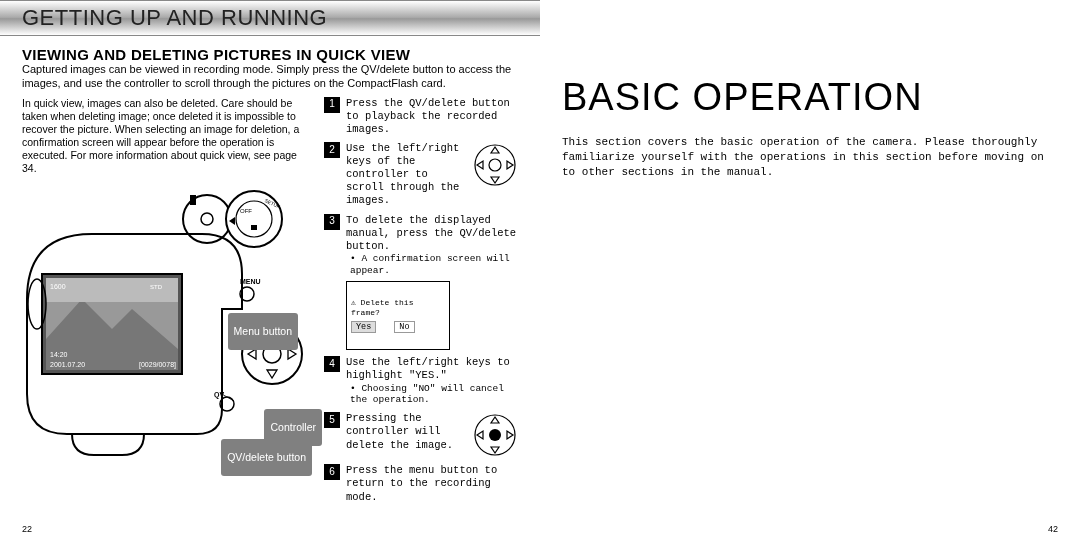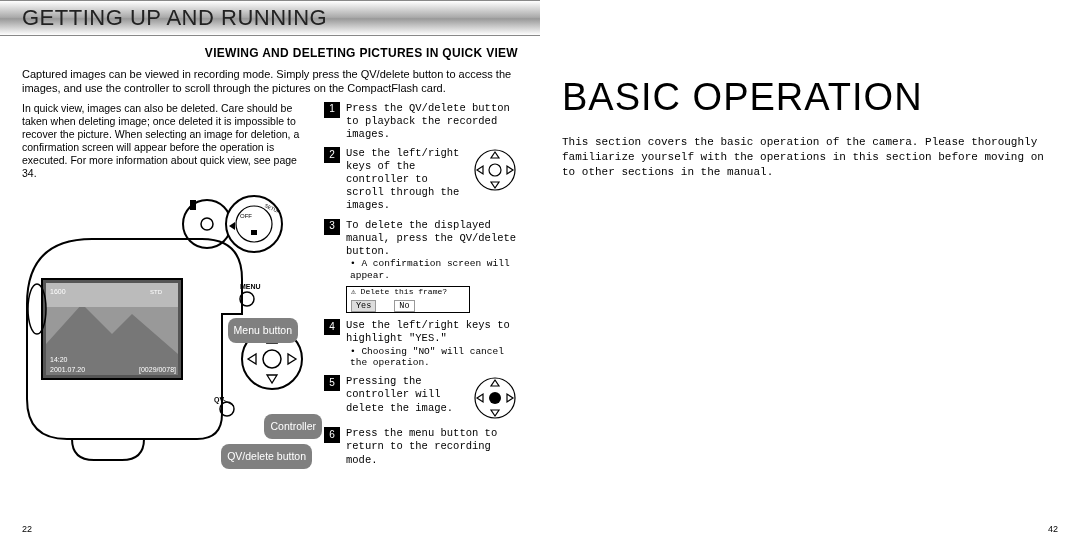--- a/index.html
+++ b/index.html
@@ -6,38 +6,38 @@
   body { width: 1080px; height: 540px; background: #fff; font-family: Arial, Helvetica, sans-serif; color: #000; overflow: hidden; }
   .spread { display: flex; width: 100%; height: 100%; }
   .page { width: 540px; height: 540px; padding: 0 22px 10px 22px; position: relative; }
   .page-left .header {
     margin: 0 -22px 10px -22px;
     background: linear-gradient(to bottom, #fff 0%, #aaa 48%, #999 52%, #fff 100%);
     border-top: 1px solid #888; border-bottom: 1px solid #888;
     padding: 4px 22px;
   }
   .page-left .header h1 { font-size: 22px; font-weight: 400; letter-spacing: 0.5px; color: #222; }
-  .subhead { font-size: 12px; font-weight: 700; letter-spacing: 0.3px; margin: 6px 0 8px 0; text-align: right; }
+  .subhead { font-size: 15px; font-weight: 700; letter-spacing: 0.3px; margin: 6px 0 0 0; }
   .intro { font-size: 11px; line-height: 1.25; margin-bottom: 6px; }
   .cols { display: flex; gap: 12px; }
   .colA { width: 290px; font-size: 10.5px; line-height: 1.25; }
   .colB { flex: 1; }
   .step { display:flex; align-items:flex-start; gap:6px; font-size:10.5px; line-height:1.25; margin-bottom:6px; }
   .num { background:#000; color:#fff; width:16px; height:16px; font-size:10px; display:flex; align-items:center; justify-content:center; flex:0 0 16px; border-radius:0; }
   .step .txt { flex:1;font-family:Liberation Mono, monospace; }
   .bullet { font-size:9.5px; margin-left:4px; line-height:1.25; }
   .controller-glyph { width:46px; height:46px; flex:0 0 46px; }
   .controller-glyph .ring { fill:none; stroke:#000; stroke-width:1.2; }
   .controller-glyph .tri { fill:none; stroke:#000; stroke-width:1.2; }
-  .dialog { border:1px solid #000; font-size:8.5px; padding:0 4px; margin-top:4px; width:124px; }
+  .dialog { border:1px solid #000; font-size:8.5px; padding:16px 4px; margin-top:4px; width:104px; }
   .dialog .dlg-title { font-size:8px; margin-bottom:3px; }
   .dialog .btns { display:flex; gap:18px; }
   .dialog .btns span { border:1px solid #999; padding:0 4px; }
   .dialog .btns .yes { background:#ddd; }
-  .callout { background:#808080; color:#fff; font-size:10.5px; padding:6px 6px; border-radius:8px; display:inline-block; }
+  .callout { background:#808080; color:#fff; font-size:10.5px; padding:12px 6px; border-radius:3px; display:inline-block; }
   .cameraArea { margin-top:4px; position:relative; height:280px; }
   .cameraArea .callout-menu { position:absolute; right:14px; top:134px; }
   .cameraArea .callout-ctrl { position:absolute; right:-10px; top:230px; }
   .cameraArea .callout-qv { position:absolute; right:0px; top:260px; }
   .pageno { position:absolute; bottom:6px; font-size:9px; }
   .page-left .pageno { left:22px; }
   .page-right .pageno { right:22px; }
   .right-title { font-size: 38px; font-weight:400; letter-spacing:1px; margin-top:76px; text-align:left; }
   .right-body { font-size:11px; line-height:1.35; margin-top:16px;font-family:Liberation Mono, monospace; }
 </style>

